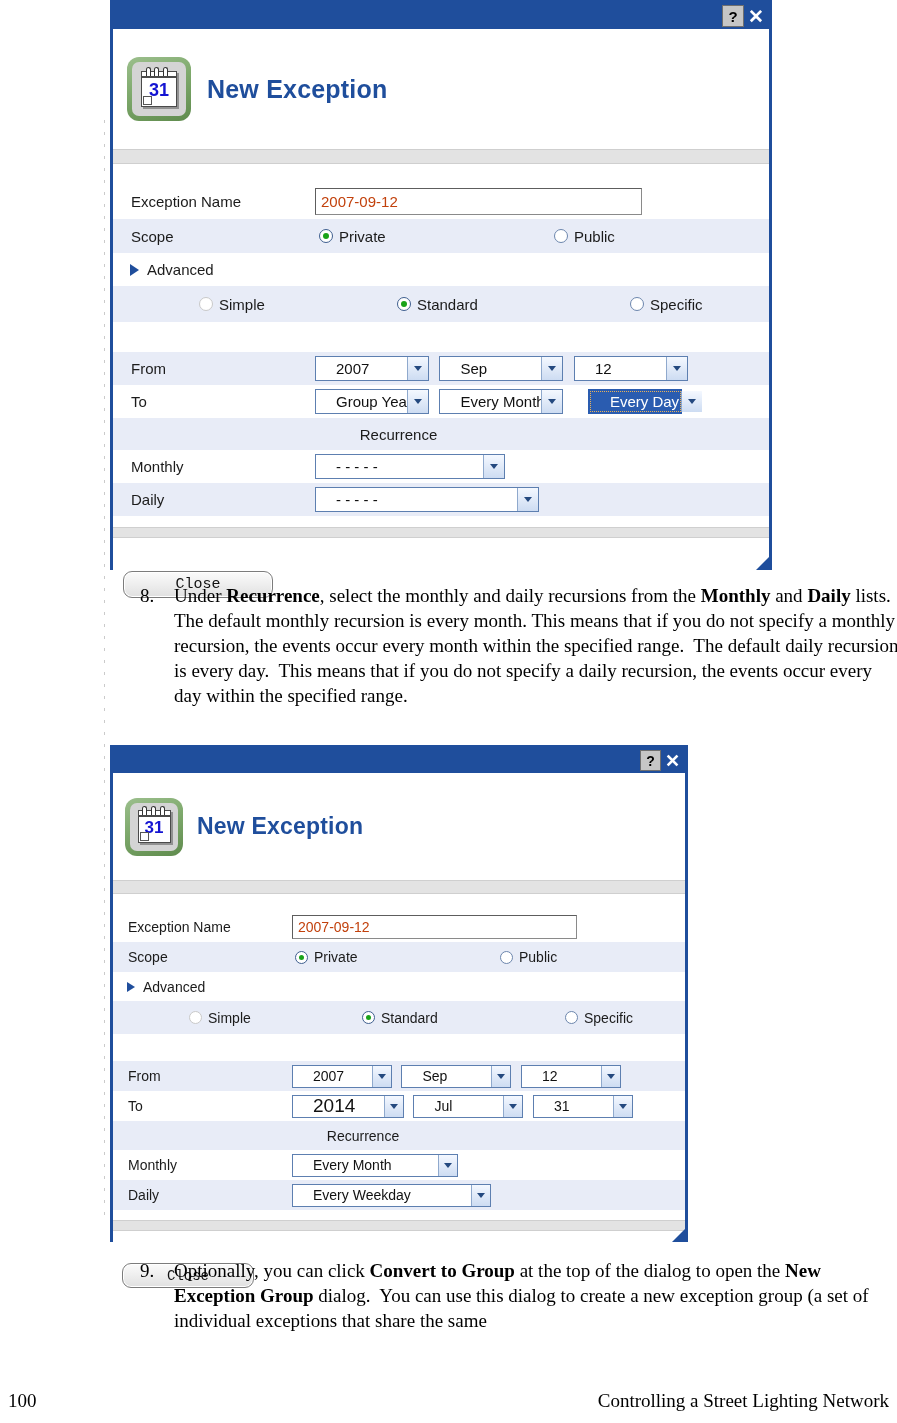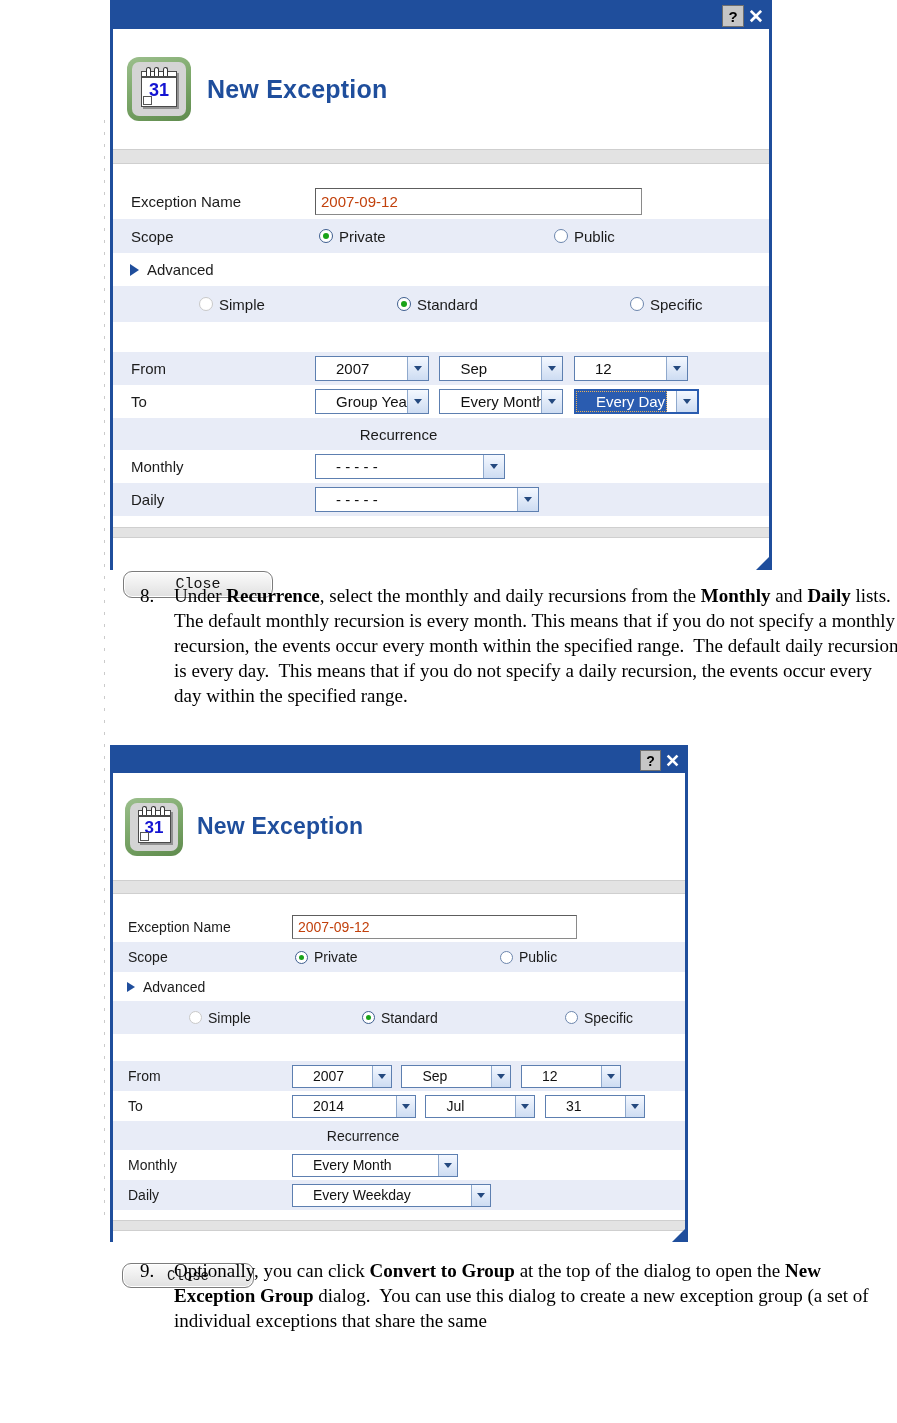--- a/index.html
+++ b/index.html
@@ -414,21 +414,21 @@
               <span class="arrow" style="width:20px;">
                     <span class="chev"></span>
                   </span>
             </span>
             <span class="sel" style="width:124px;height:25px;font-size:15px;margin-left:6px;">
               <span class="val">Every Month</span>
               <span class="arrow" style="width:20px;">
                     <span class="chev"></span>
                   </span>
             </span>
-            <span class="sel focused" style="width:125px;height:25px;font-size:15px;margin-left:6px;">
+            <span class="sel focused" style="width:94px;height:25px;font-size:15px;margin-left:20px;">
               <span class="val sel-highlight">Every Day</span>
               <span class="arrow" style="width:20px;margin-left:auto;">
                     <span class="chev"></span>
                   </span>
             </span>
           </td>
         </tr>
 
         <tr class="row-alt">
           <td colspan="3" class="centerlbl" style="height:32px;font-size:15px;padding-right:85px;">Recurrence</td>
@@ -587,21 +587,21 @@
               <span class="arrow" style="width:18px;">
                     <span class="chev"></span>
                   </span>
             </span>
           </td>
         </tr>
 
         <tr class="row-white">
           <td class="lbl" style="padding-left:15px;height:30px;font-size:14px;">To</td>
           <td colspan="2" style="padding-left:4px;">
-            <span class="sel" style="width:124px;height:23px;font-size:14px;">
+            <span class="sel" style="width:112px;height:23px;font-size:19px;">
               <span class="val">2014</span>
               <span class="arrow" style="width:18px;">
                     <span class="chev"></span>
                   </span>
             </span>
             <span class="sel" style="width:110px;height:23px;font-size:14px;margin-left:5px;">
               <span class="val">Jul</span>
               <span class="arrow" style="width:18px;">
                     <span class="chev"></span>
                   </span>
@@ -651,14 +651,18 @@
         <div class="closebtn" style="width:130px;height:23px;font-size:14px;">Close</div>
       </div>
     </div>
   </div>
 
   <div class="para" style="left:140px; top:1258px; width:760px; font-size:19px; line-height:25px;">
     <span class="num">9.</span>
     <span class="txt">Optionally, you can click <b>Convert to Group</b> at the top of the dialog to open the <b>New Exception Group</b> dialog.&nbsp; You can use this dialog to create a new exception group (a set of individual exceptions that share the same</span>
   </div>
 
+  <div class="footer" style="top:1390px; height:26px; font-size:19px;">
+    <span class="pg">100</span>
+    <span class="ttl">Controlling a Street Lighting Network</span>
+  </div>
 
 </div>
 
 </body></html>

